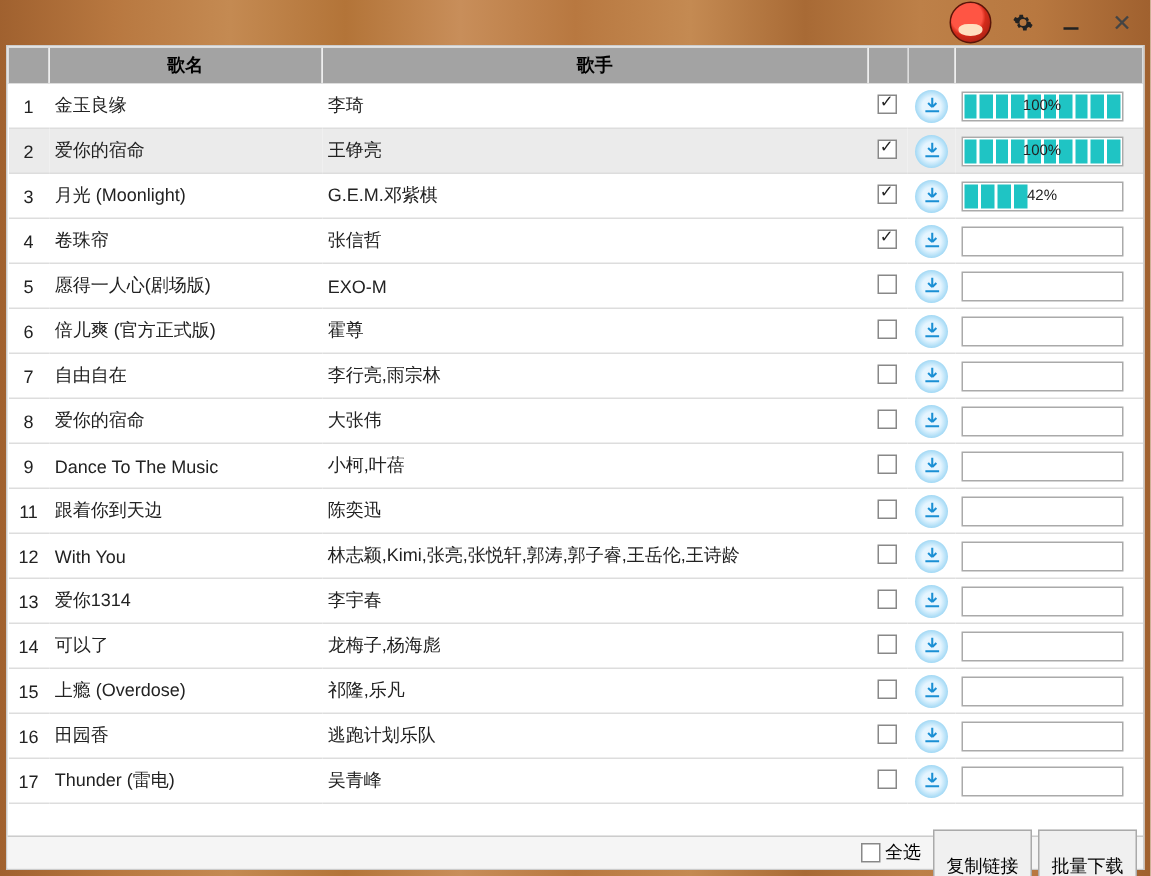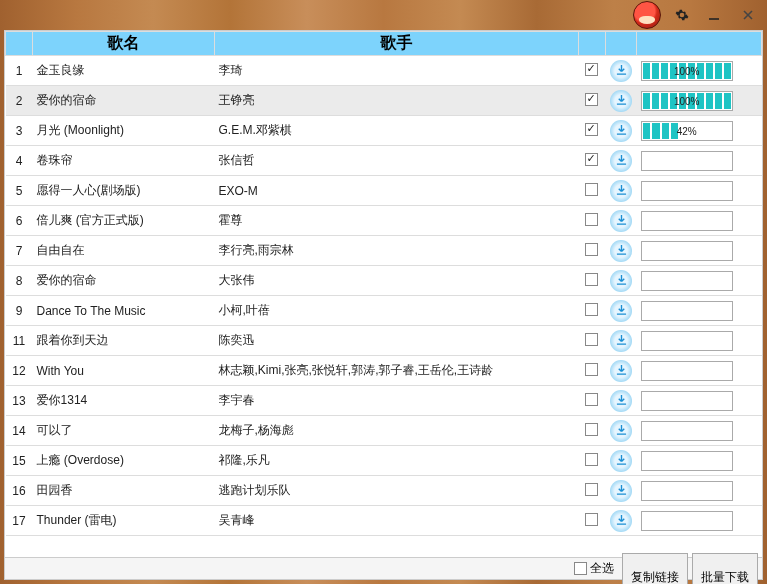--- a/index.html
+++ b/index.html
@@ -13,34 +13,34 @@
 .tb-btn.gear svg { fill: #222; }
 .tb-btn.close { width: 34px; }
 .tb-btn.close svg { stroke: #444; }
 .content { background: #fff; margin: 0 4px 4px 4px; height: 550px; display: flex; flex-direction: column; border: 1px solid #ccc; }
 .table-wrap { flex: 1; overflow: auto; position: relative; }
 .table-wrap::-webkit-scrollbar { width: 16px; }
 .table-wrap::-webkit-scrollbar-track { background: #f0f0f0; border-left: 1px solid #ddd; }
 .table-wrap::-webkit-scrollbar-thumb { background: #cdcdcd; border: 1px solid #bbb; }
 .table-wrap::-webkit-scrollbar-button { height: 16px; background: #f0f0f0; border: 1px solid #ddd; }
 table { width: 100%; border-collapse: collapse; }
-thead th { background: #7dd3fc; border: 1px solid #ddd; font-weight: bold; font-size: 16px; height: 24px; position: sticky; top: 0; }
+thead th { background: #a3a3a3; border: 1px solid #ddd; font-weight: bold; font-size: 12px; height: 24px; position: sticky; top: 0; }
 tbody td { border-bottom: 1px solid #ddd; height: 30px; font-size: 12px; padding: 0 4px; color: #222; }
 tbody tr.selected td { background: #ebebeb; }
 .col-num { width: 26px; text-align: center; }
 .col-song { width: 175px; }
 .col-artist { width: 350px; margin-left: 28px; }
 .col-chk { width: 26px; text-align: center; }
 .col-dl { width: 30px; text-align: center; }
 .col-prog { width: 120px; }
 .chk { width: 13px; height: 13px; border: 1px solid #888; display: inline-block; background: #fff; position: relative; cursor: pointer; }
 .chk.checked::after { content: "✓"; position: absolute; font-size: 11px; line-height: 11px; top: -1px; left: 0; color: #222; }
 .dl-icon { width: 22px; height: 22px; border-radius: 50%; background: radial-gradient(circle, #e5f5ff 40%, #a3d9f5 70%, #4db8e8 100%); display: inline-flex; align-items: center; justify-content: center; cursor: pointer; }
 .dl-icon svg { width: 11px; height: 11px; fill: #1a8fd4; }
-.prog-box { width: 92px; height: 20px; border: 1px solid #aaa; background: #fff; position: relative; overflow: hidden; }
+.prog-box { width: 108px; height: 20px; border: 1px solid #aaa; background: #fff; position: relative; overflow: hidden; }
 .prog-fill { height: 100%; display: flex; gap: 2px; padding: 1px; }
 .prog-seg { flex: 1; background: #1fc4c4; }
 .prog-label { position: absolute; top: 50%; left: 50%; transform: translate(-50%, -50%); font-size: 10px; color: #222; }
 .footer { height: 22px; border-top: 1px solid #ccc; display: flex; justify-content: flex-end; align-items: center; gap: 4px; padding: 0 4px; background: #f5f5f5; font-size: 12px; }
 .footer .chk-wrap { display: flex; align-items: center; gap: 3px; margin-right: 4px; justify-content: flex-end; }
 .footer button { font-size: 12px; padding: 15px 8px; height: 18px; background: #f0f0f0; border: 1px solid #aaa; cursor: pointer; }
 th.col-num, th.col-chk, th.col-dl, th.col-prog { border-left: 1px solid #ddd; border-right: 1px solid #ddd; }
 </style>
 </head>
 <body>

